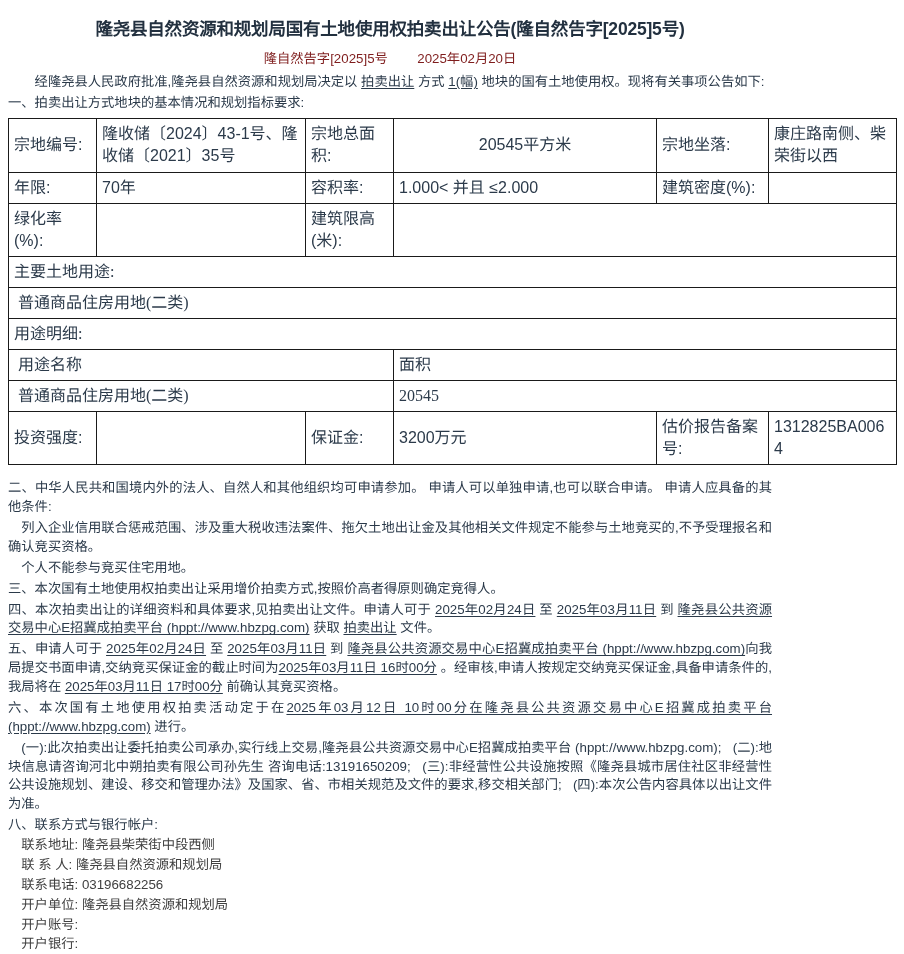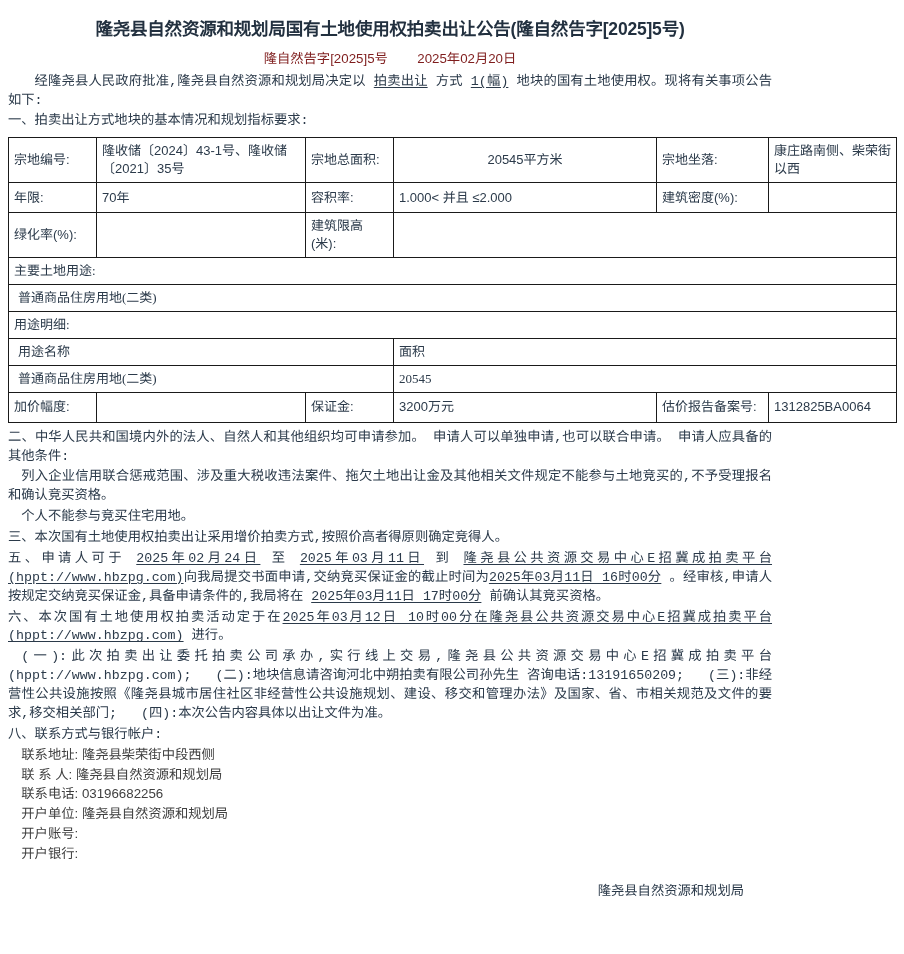--- a/index.html
+++ b/index.html
@@ -40,34 +40,33 @@
   }
   .doc-subline .gap { display: inline-block; width: 22px; }
 
   
   p.para {
     margin: 0;
     padding: 2px 0 0 0;
     text-align: justify;
     text-justify: inter-ideograph;
     color: #2b3a4a;
-    font-family: Liberation Mono, monospace;
   }
   p.indent  { text-indent: 2em; }
   p.indent1 { text-indent: 1em; }
   .u { text-decoration: underline; text-underline-offset: 2px; }
   .nowrap { white-space: nowrap; }
 
   
   table.land {
     border-collapse: collapse;
     width: 100%;
-    margin: 6px 0 4px 0;
+    margin: 6px 0 12px 0;
     table-layout: fixed;
-    font-size: 13px;
+    font-size: 16px;
   }
   table.land td {
     border: 1px solid #1a1a1a;
     padding: 4px 5px;
     vertical-align: middle;
     color: #2b3a4a;
     word-break: break-all;
     line-height: 1.38;
   }
   td.lbl  { white-space: normal; }
@@ -150,36 +149,37 @@
       </tr>
       <tr class="h-row">
         <td colspan="3" style="padding-left:9px">用途名称</td>
         <td colspan="3">面积</td>
       </tr>
       <tr class="h-row">
         <td colspan="3" style="padding-left:9px">普通商品住房用地(二类)</td>
         <td colspan="3">20545</td>
       </tr>
       <tr class="h-std">
-        <td class="lbl">加价幅度:</td>
+        <td class="lbl">投资强度:</td>
         <td></td>
         <td class="lbl">保证金:</td>
         <td>3200万元</td>
         <td class="lbl">估价报告备案号:</td>
         <td>1312825BA0064</td>
       </tr>
     </tbody>
   </table>
 
   <p class="para">二、中华人民共和国境内外的法人、自然人和其他组织均可申请参加。 申请人可以单独申请,也可以联合申请。 申请人应具备的其他条件:</p>
   <p class="para indent1">列入企业信用联合惩戒范围、涉及重大税收违法案件、拖欠土地出让金及其他相关文件规定不能参与土地竞买的,不予受理报名和确认竞买资格。</p>
   <p class="para indent1">个人不能参与竞买住宅用地。</p>
 
   <p class="para">三、本次国有土地使用权拍卖出让采用增价拍卖方式,按照价高者得原则确定竞得人。</p>
 
+  <p class="para"><span>四、本次拍卖出让的详细资料和具体要求,见拍卖出让文件。申请人可于 </span><span class="u nowrap">2025年02月24日</span><span> 至 </span><span class="u nowrap">2025年03月11日</span><span> 到 </span><span class="u">隆尧县公共资源交易中心E招冀成拍卖平台 (hppt://www.hbzpg.com)</span><span> 获取 </span><span class="u">拍卖出让</span><span> 文件。</span></p>
 
   <p class="para"><span>五、申请人可于 </span><span class="u nowrap">2025年02月24日</span><span> 至 </span><span class="u nowrap">2025年03月11日</span><span> 到 </span><span class="u">隆尧县公共资源交易中心E招冀成拍卖平台 (hppt://www.hbzpg.com)</span><span>向我局提交书面申请,交纳竞买保证金的截止时间为</span><span class="u nowrap">2025年03月11日 16时00分</span><span> 。经审核,申请人按规定交纳竞买保证金,具备申请条件的,我局将在 </span><span class="u nowrap">2025年03月11日 17时00分</span><span> 前确认其竞买资格。</span></p>
 
   <p class="para"><span>六、本次国有土地使用权拍卖活动定于在</span><span class="u">2025年03月12日 10时00分在隆尧县公共资源交易中心E招冀成拍卖平台 (hppt://www.hbzpg.com)</span><span> 进行。</span></p>
 
   <p class="para indent1"><span>(一):此次拍卖出让委托拍卖公司承办,实行线上交易,隆尧县公共资源交易中心E招冀成拍卖平台 (hppt://www.hbzpg.com);</span>&nbsp;&nbsp;&nbsp;<span>(二):地块信息请咨询河北中朔拍卖有限公司孙先生 咨询电话:13191650209;</span>&nbsp;&nbsp;&nbsp;<span>(三):非经营性公共设施按照《隆尧县城市居住社区非经营性公共设施规划、建设、移交和管理办法》及国家、省、市相关规范及文件的要求,移交相关部门;</span>&nbsp;&nbsp;&nbsp;<span>(四):本次公告内容具体以出让文件为准。</span></p>
 
   <p class="para">八、联系方式与银行帐户:</p>
 
   <p class="contact-line"><span>联系地址:</span>&nbsp;<span>隆尧县柴荣街中段西侧</span></p>

